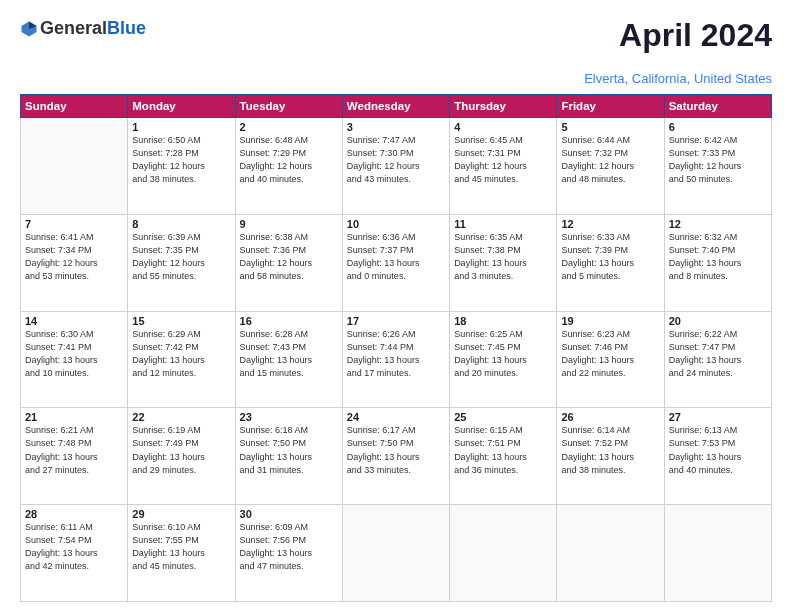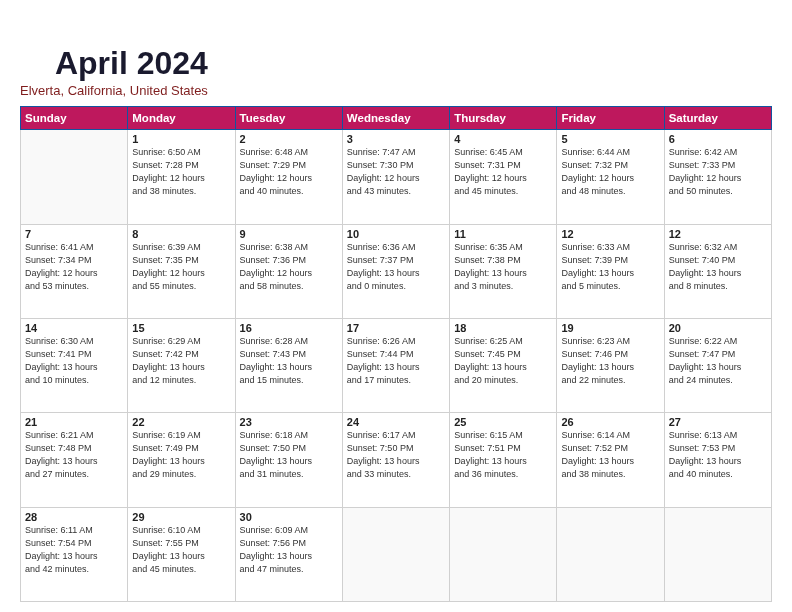--- a/index.html
+++ b/index.html
@@ -43,26 +43,25 @@
       margin-right: 2px;
     }
     .title-block {
       text-align: right;
     }
     .month-title {
       font-size: 32px;
       font-weight: bold;
       color: #1a1a2e;
       line-height: 1.1;
-      margin-top: 28px;
     }
     .location {
       font-size: 13px;
-      color: #7f1d1d;
-      margin-top: 2px;
+      color: #3b82f6;
+      margin-top: 18px;
     }
     .calendar {
       flex: 1;
       border: 1px solid #ccc;
       border-collapse: collapse;
       width: 100%;
       table-layout: fixed;
     }
     .calendar th {
       background-color: #be185d;
@@ -98,20 +97,30 @@
     }
     tr.week-row td {
       height: 86px;
     }
   </style>
 </head>
 <body>
 
 <div class="page">
   <div class="header">
+    <div class="logo">
+      <div class="logo-text">
+        <svg class="logo-icon" viewBox="0 0 24 24" fill="none">
+          <polygon points="12,2 22,8 22,16 12,22 2,16 2,8" fill="#1565c0" opacity="0.85"></polygon>
+          <polygon points="12,2 22,8 12,12" fill="#1a3a6e"></polygon>
+        </svg>
+        <span class="logo-general">General</span>
+          <span class="logo-blue">Blue</span>
+      </div>
+    </div>
     <div class="title-block">
       <div class="month-title">April 2024</div>
       <div class="location">Elverta, California, United States</div>
     </div>
   </div>
 
   <table class="calendar">
     <thead>
       <tr>
       <th>Sunday</th>

